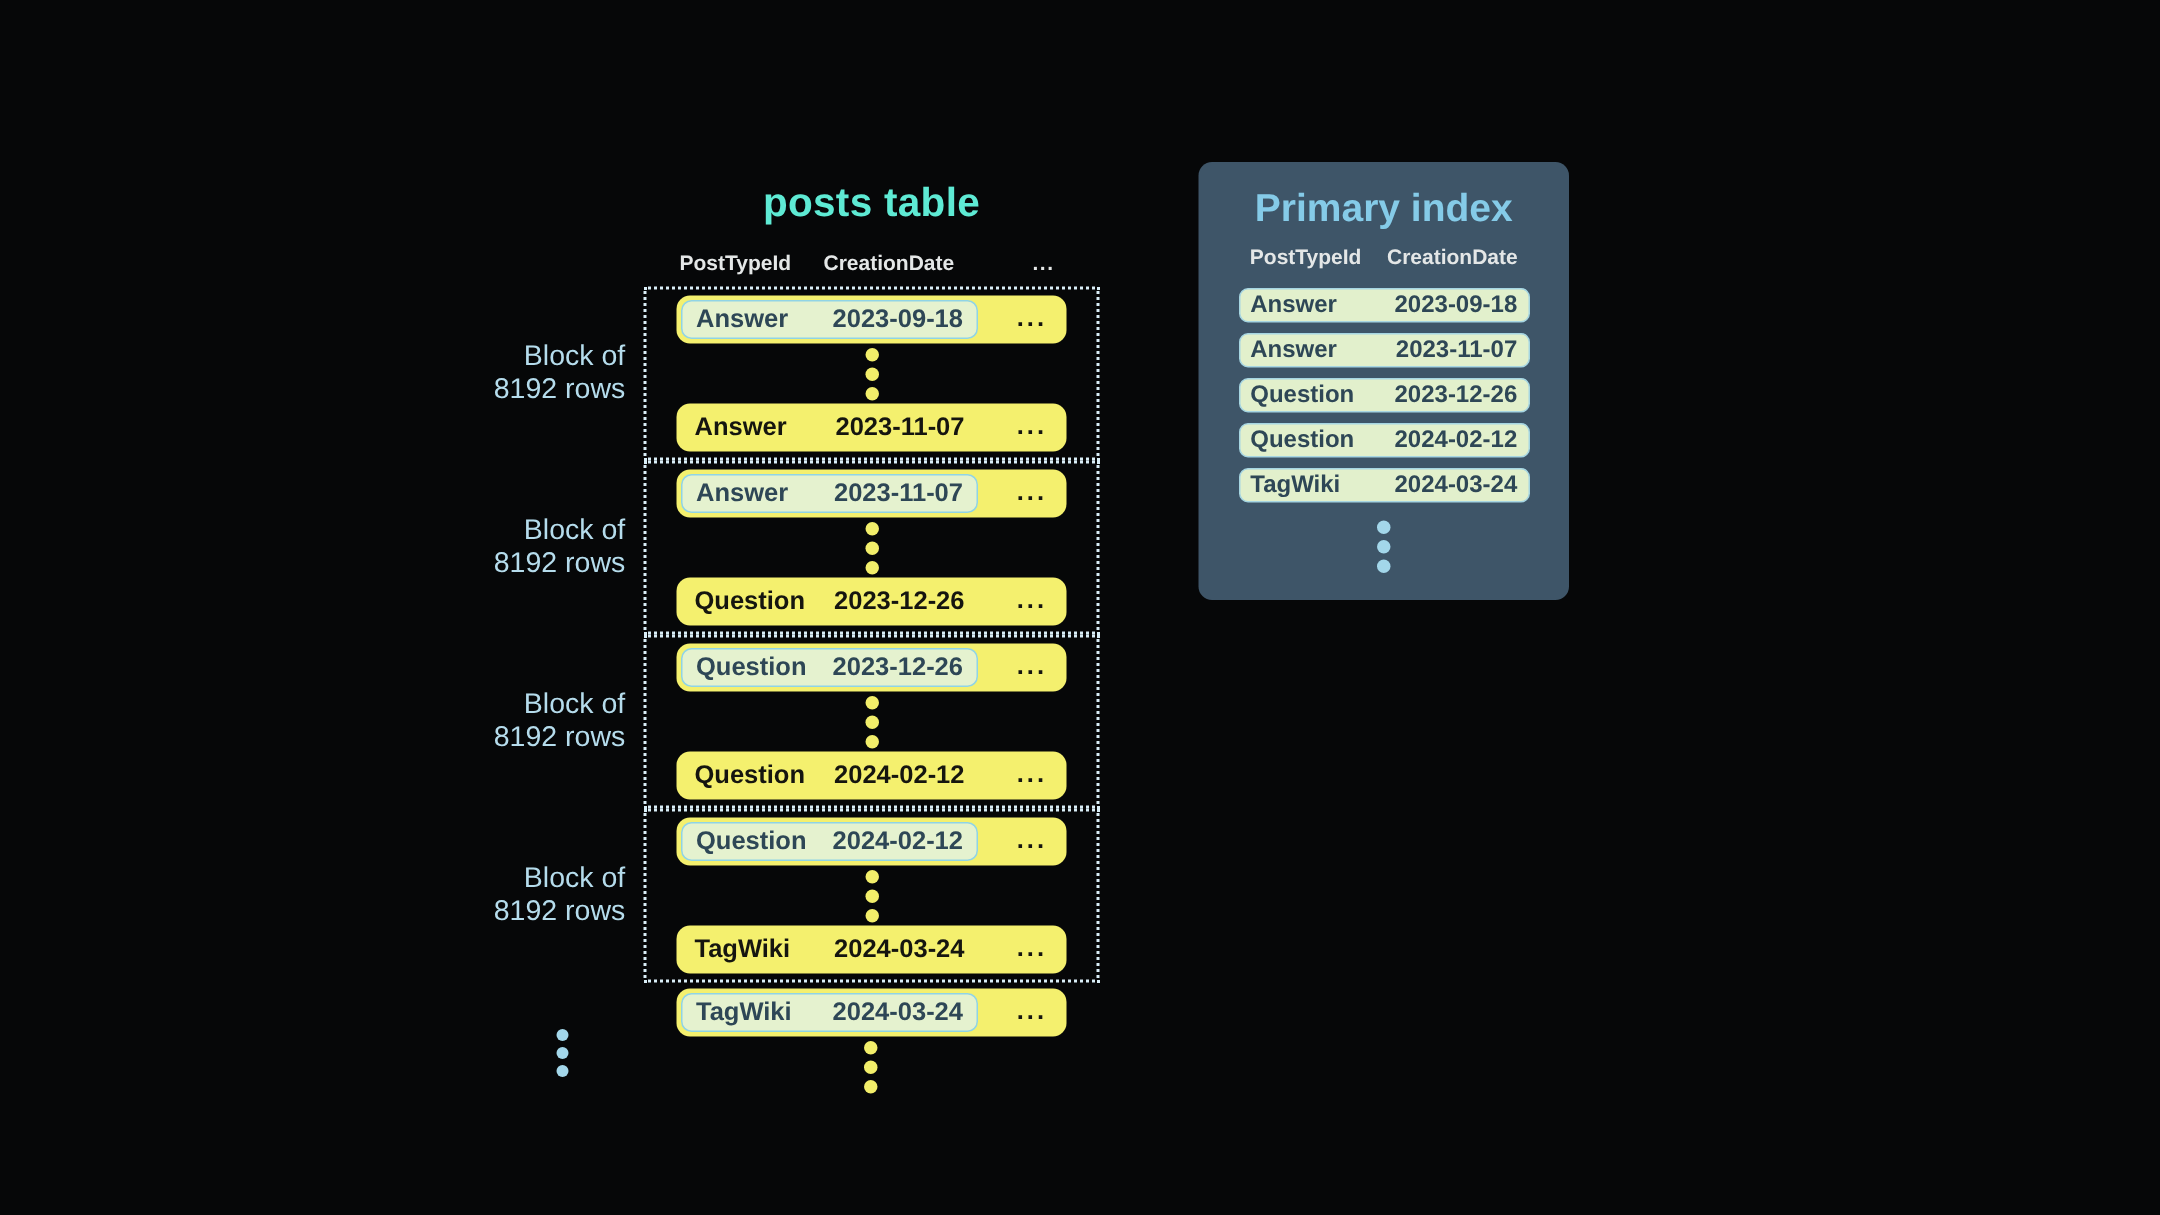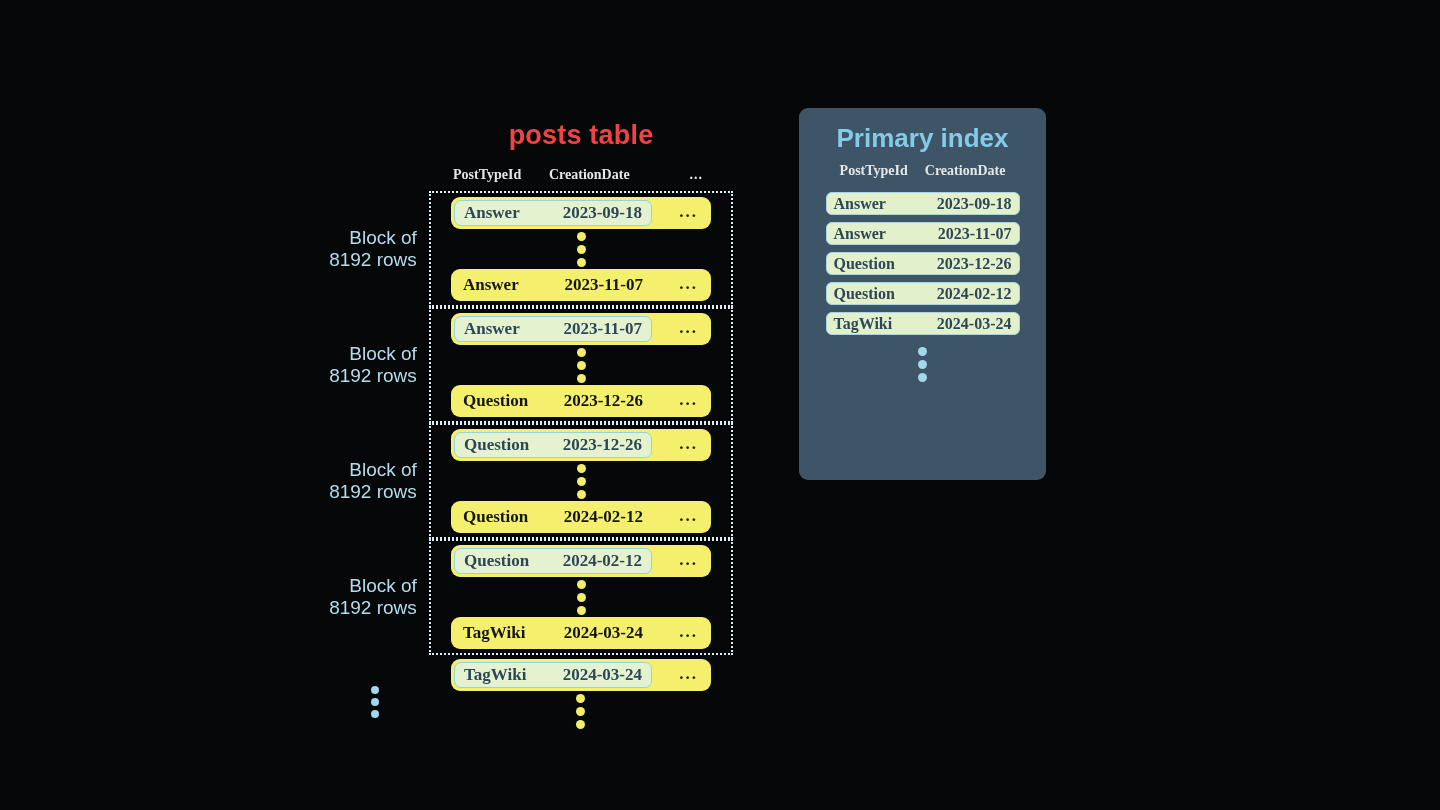--- a/index.html
+++ b/index.html
@@ -3,27 +3,27 @@
 <meta charset="utf-8">
 <style>
   html, body { margin: 0; padding: 0; background: #000; }
   .stage {
     position: relative;
     width: 1440px; height: 810px;
     background: #060708;
     overflow: hidden;
     font-family: "Liberation Sans", sans-serif;
   }
-  .mono { font-family: Liberation Serif, serif; }
+  .mono { font-family: Liberation Sans, sans-serif; }
 
   
   .posts-title {
     position: absolute; left: 429px; top: 120px; width: 304px;
     text-align: center;
-    color: #ef4444; font-size: 27px; font-weight: 600; letter-spacing: .2px;
+    color: #5eead4; font-size: 27px; font-weight: 600; letter-spacing: .2px;
   }
   .posts-header {
     position: absolute; left: 429px; top: 167px; width: 304px; height: 18px;
     color: #e4e7e7; font-size: 14px; font-weight: 600;
   }
   .posts-header .h1 { position: absolute; left: 24px; }
   .posts-header .h2 { position: absolute; left: 120px; }
   .posts-header .h3 { position: absolute; right: 30px; letter-spacing: 1px; }
 
   .blocks { position: absolute; left: 429px; top: 191px; width: 304px; }
@@ -80,21 +80,21 @@
   }
 
   .overflow-row { position: absolute; left: 451px; top: 659px; }
   .table-bottom-dots { position: absolute; left: 576px; top: 694px; }
   .more-blocks-dots { position: absolute; left: 371px; top: 686px; }
 
   
   .index-panel {
     position: absolute; left: 799px; top: 108px;
     box-sizing: border-box;
-    width: 247px; height: 372px;
+    width: 247px; height: 292px;
     background: #3e5568;
     border-radius: 9px;
     display: flex; flex-direction: column; align-items: center;
   }
   .index-title {
     margin-top: 15px;
     color: #85cbe8; font-size: 26px; font-weight: 600;
   }
   .index-header {
     margin-top: 9px;

